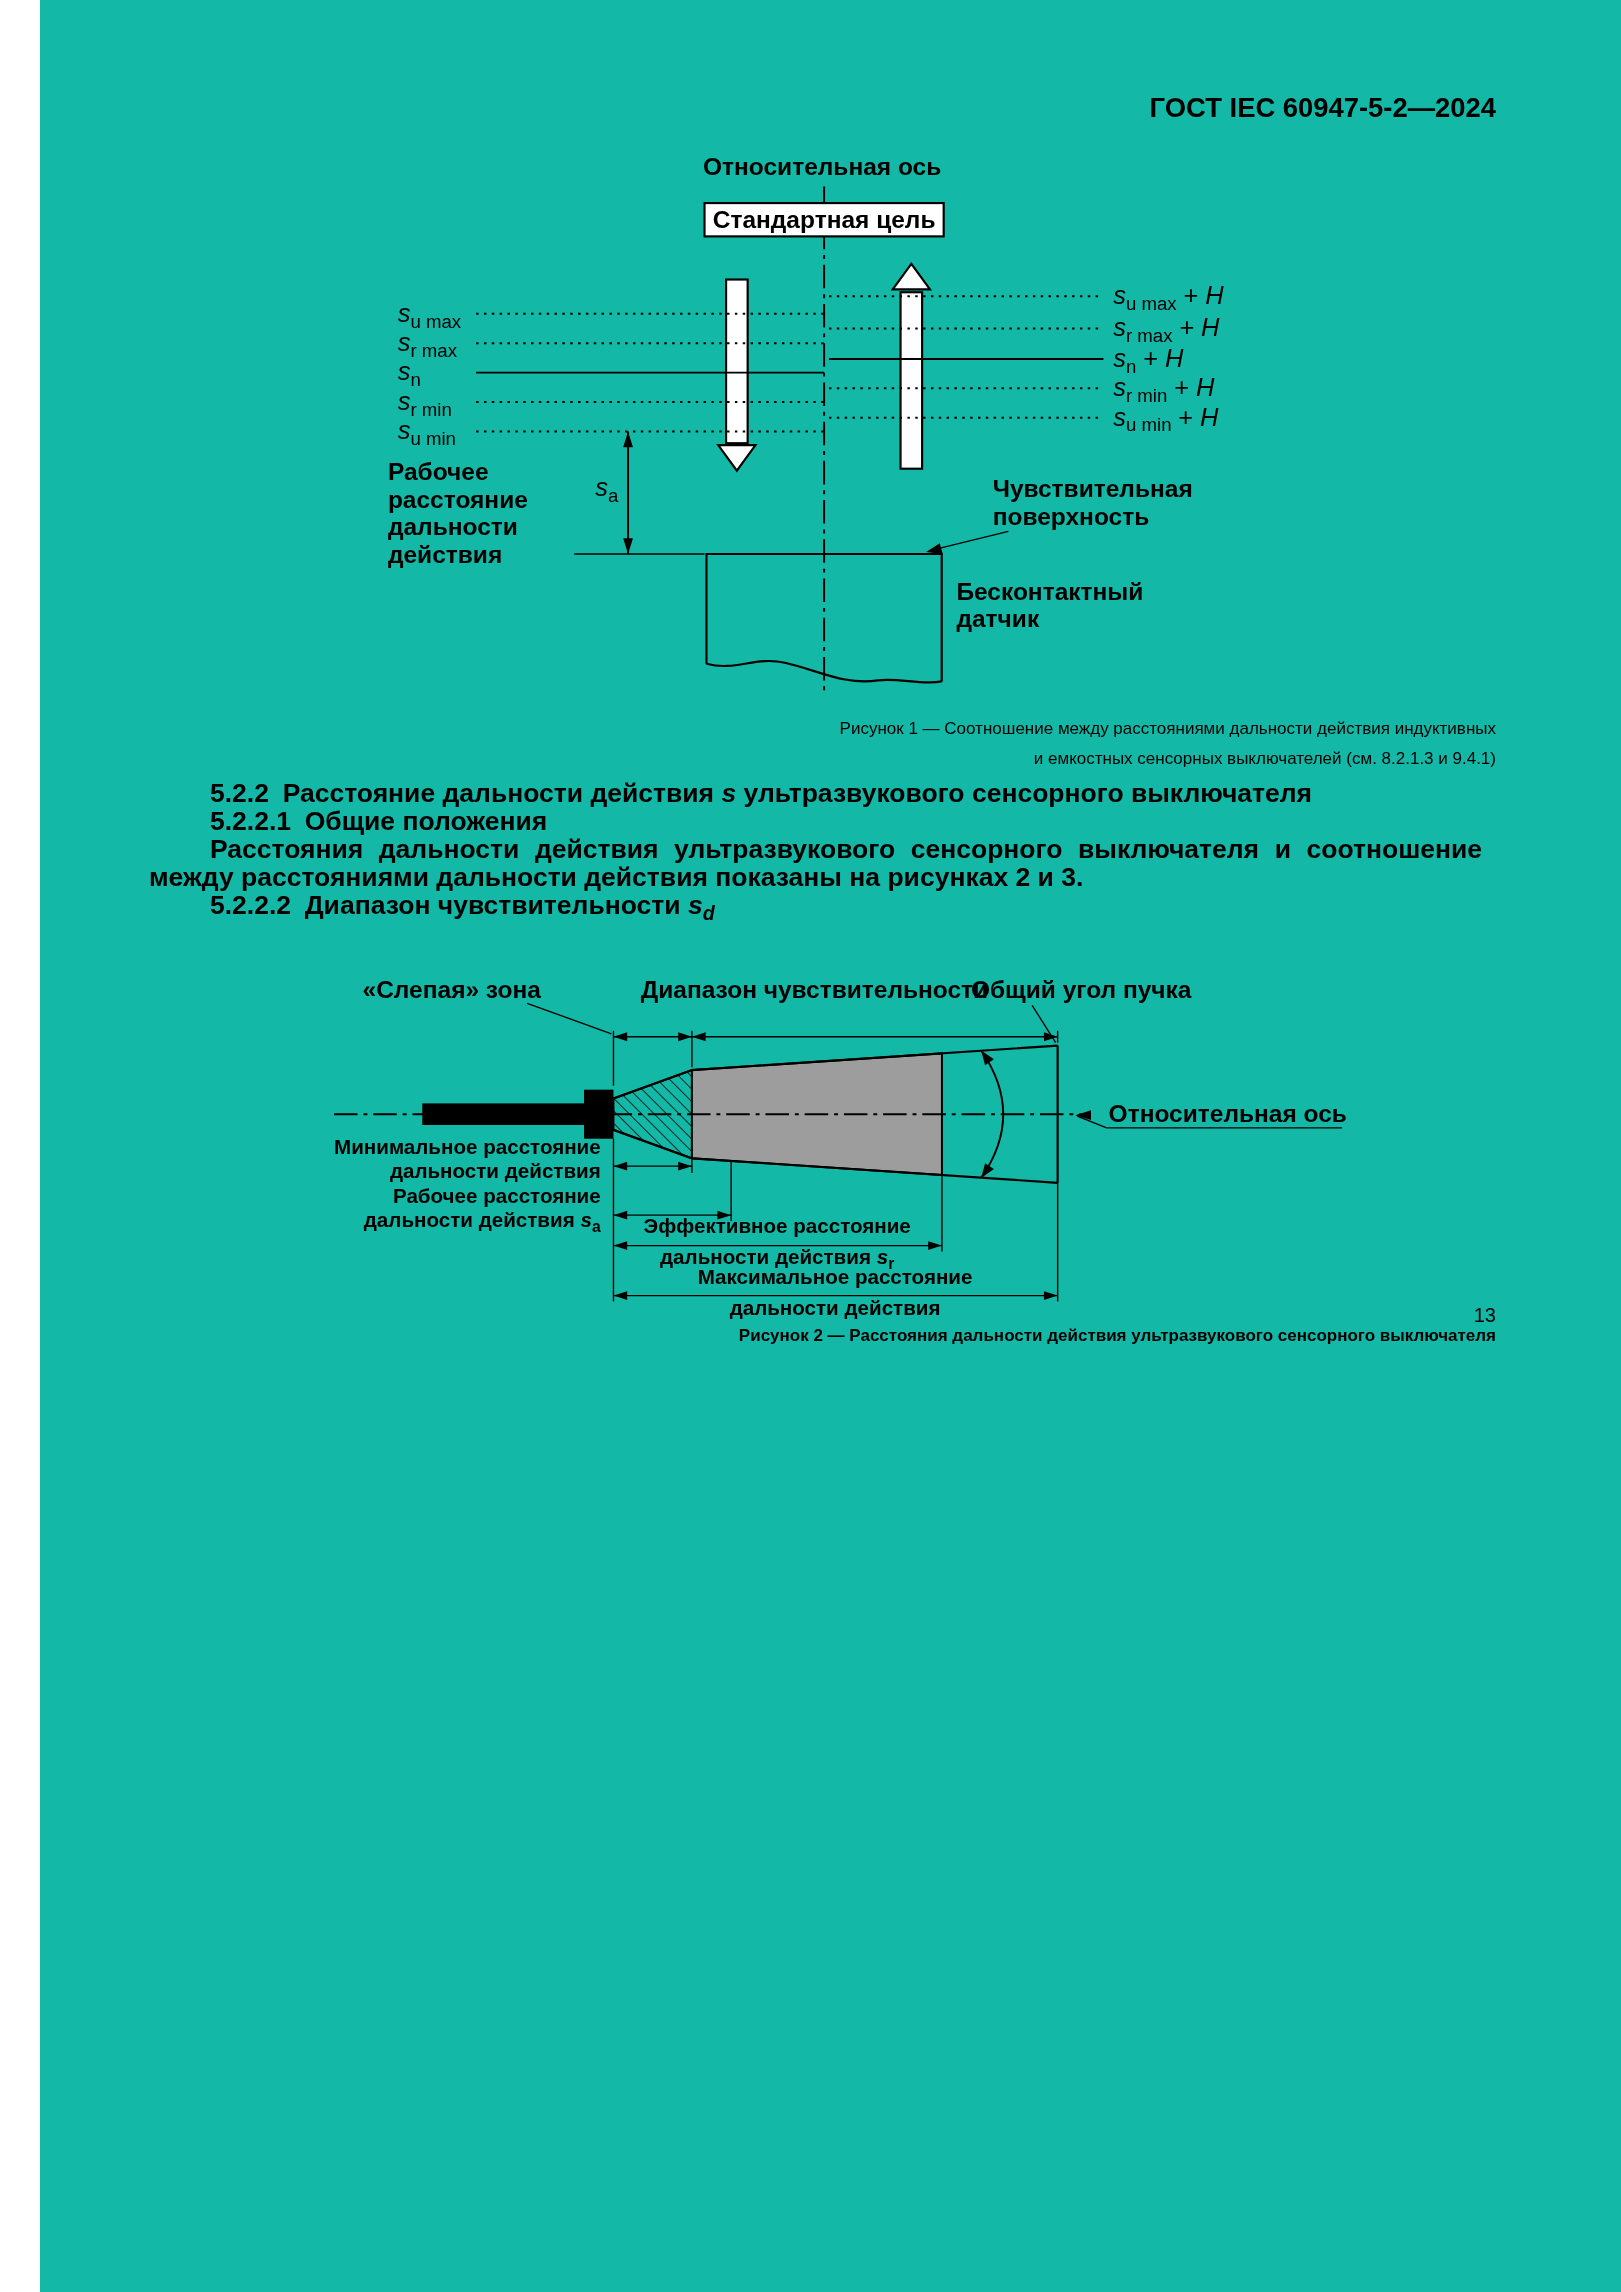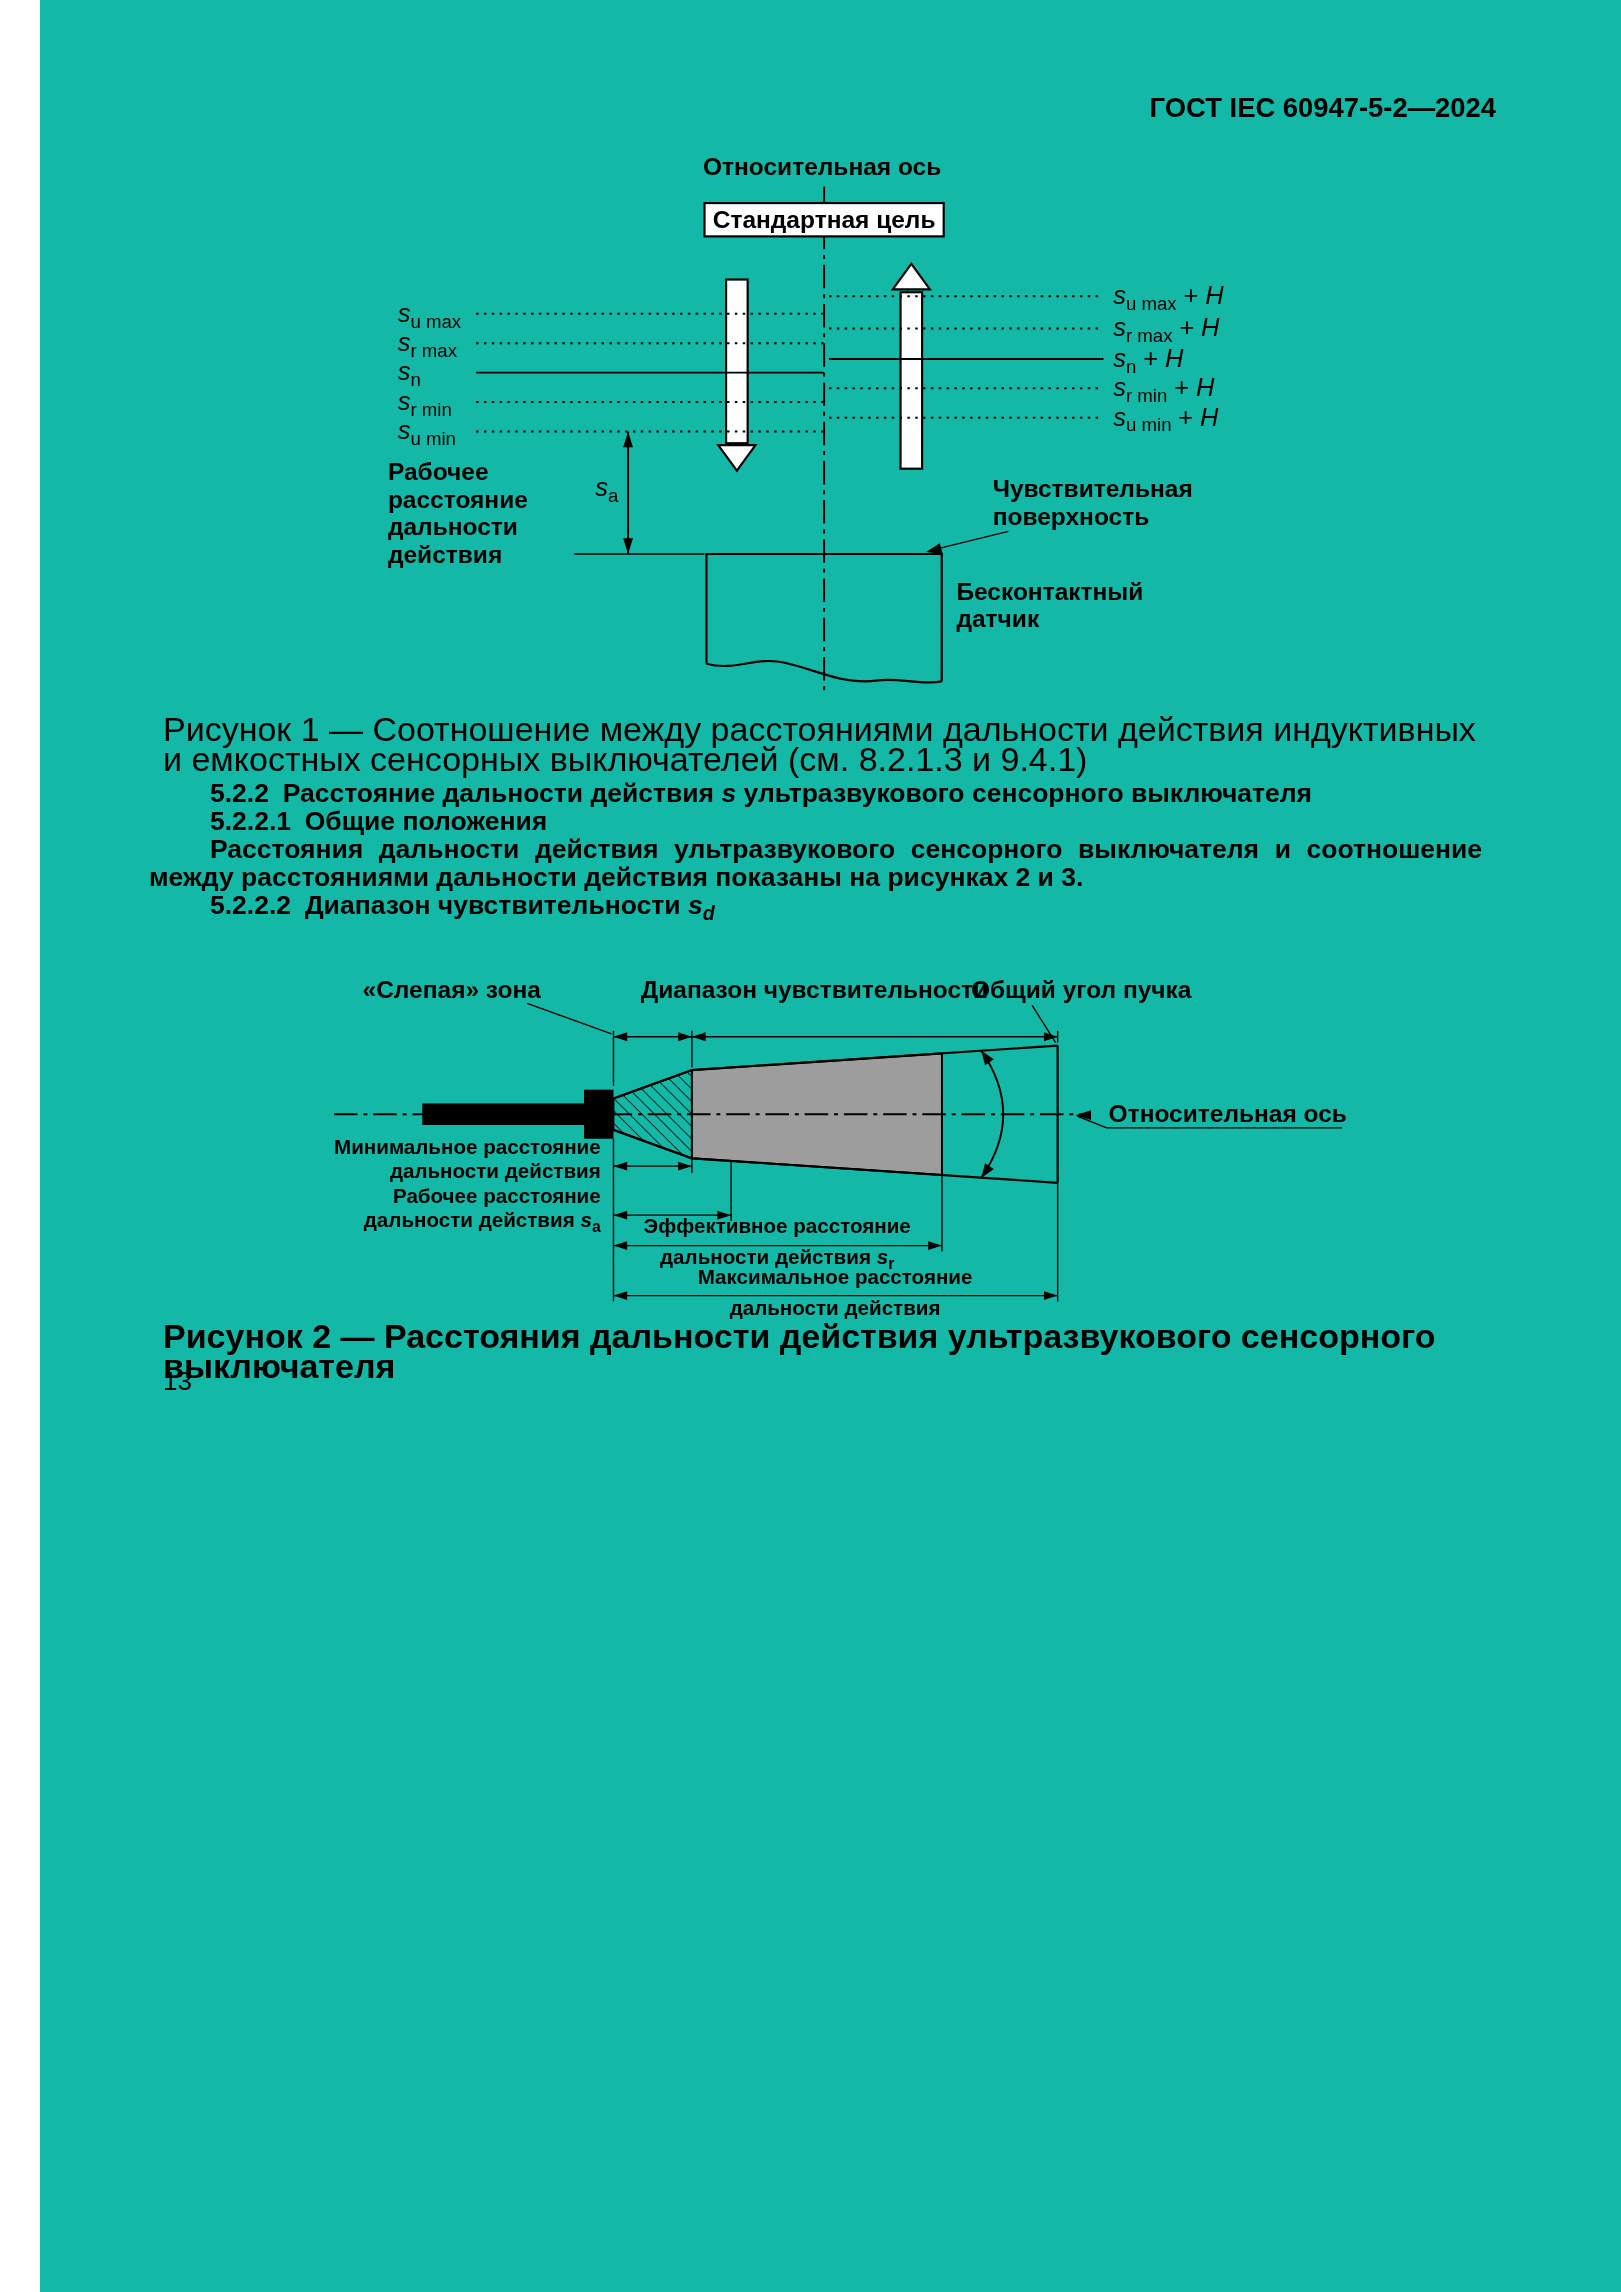--- a/index.html
+++ b/index.html
@@ -5,37 +5,37 @@
   html,body{margin:0;padding:0;background:#ffffff;}
   .page{
     position:relative;width:1621px;height:2293px;background:#14b8a6;
     font-family:"Liberation Sans",sans-serif;color:#000;overflow:hidden;margin-left:40px;
   }
   .doc-header{
     position:absolute;left:123px;top:92px;width:1333px;
     text-align:right;font-weight:bold;font-size:27.4px;
   }
   .caption{
-    position:absolute;left:123px;width:1333px;text-align:left;
-    font-size:34px;line-height:30px;
+    position:absolute;left:123px;width:1333px;text-align:right;
+    font-size:17px;line-height:30px;
   }
   .caption1{top:714px;}
   .caption2{top:1321px;font-weight:bold;}
   .text-block{
     position:absolute;left:109px;top:779px;width:1333px;
     font-size:26.5px;line-height:28px;
   }
   .para{text-indent:61px;margin:0;font-weight:bold;}
   .just{text-align:justify;}
   .h-bold{font-weight:bold;}
   .num{margin-right:13.7px;}
   sub{font-size:19.6px;}
   .page-number{
-    position:absolute;left:123px;top:1366px;width:1333px;
-    text-align:left;font-size:26px;
+    position:absolute;left:123px;top:1304px;width:1333px;
+    text-align:right;font-size:20px;
   }
   .figsvg{position:absolute;}
   
   .ln{stroke:#000;stroke-width:2.2;fill:none;}
   .sld{stroke:#000;stroke-width:2;fill:none;}
   .thin{stroke:#000;stroke-width:1.4;fill:none;}
   .dot{stroke:#000;stroke-width:2;stroke-dasharray:2.5 5.5;fill:none;}
   .dashdot{stroke:#000;stroke-width:2;stroke-dasharray:24 6 4 6;fill:none;}
   .whitebox{fill:#fff;stroke:#000;stroke-width:2.2;}
   .blk{fill:#000;stroke:none;}

